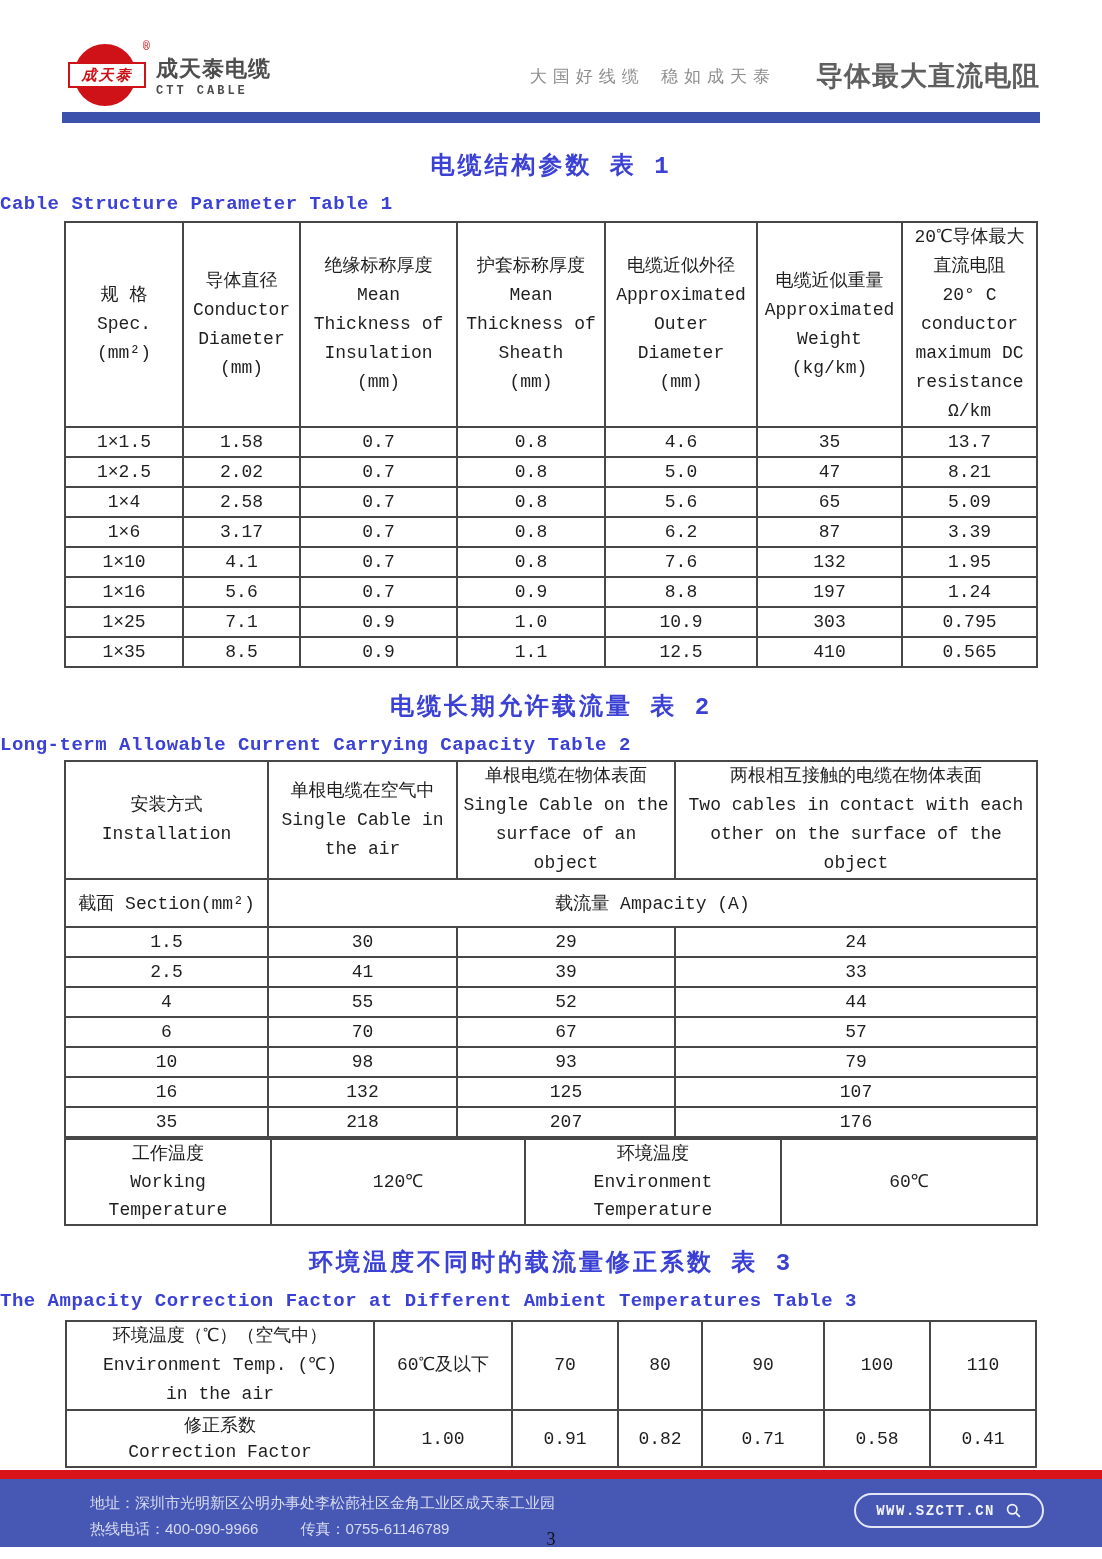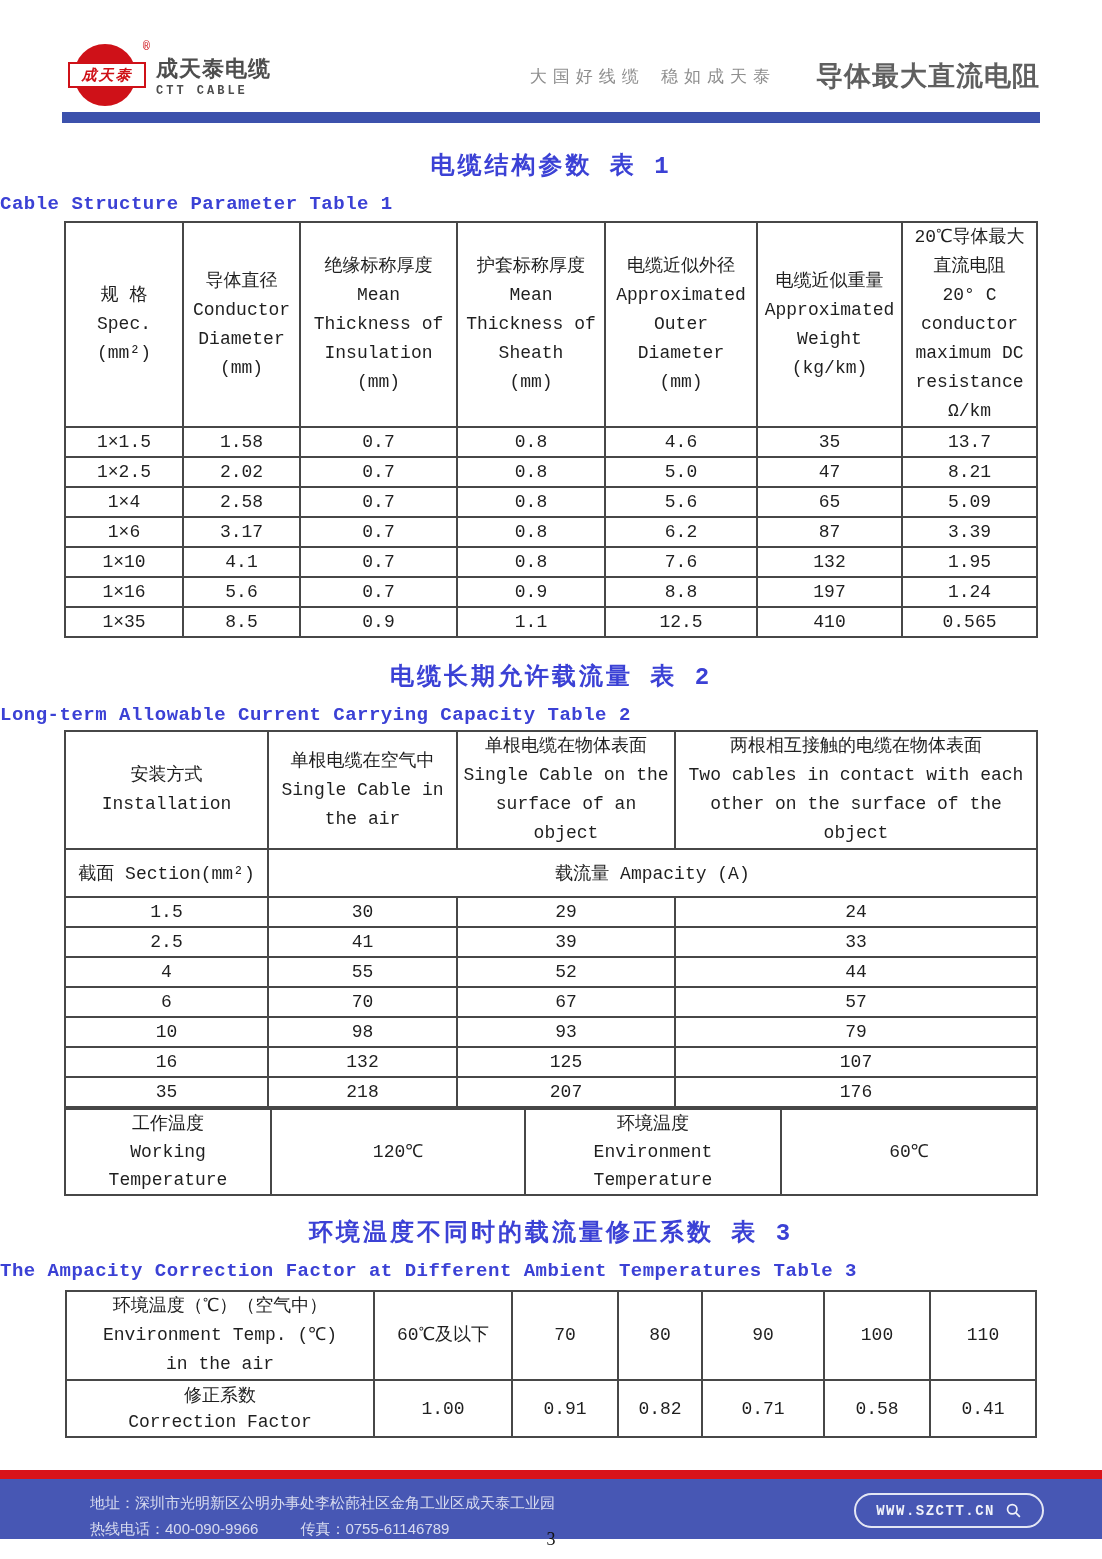--- a/index.html
+++ b/index.html
@@ -33,21 +33,21 @@
   .t2-hd td { height:86px; }
   .sec td { height:48px; }
   .t2b td { height:82px; line-height:28px; }
   .t3 .r1 td { height:88px; line-height:29px; }
   .t3 .r2 td { height:57px; line-height:26px; }
   .mt { margin-top:-2px; }
 
   
   .footer { position:absolute; left:0; top:1470px; width:1102px; }
   .red-bar { height:9px; background:#d8131a; }
-  .blue-band { position:relative; height:60px; background:#4757b4; }
+  .blue-band { position:relative; height:68px; background:#4757b4; }
   .f-text { position:absolute; left:90px; top:11px; color:rgba(255,255,255,0.78); font-size:15px; line-height:26px; font-family:"Liberation Sans","DejaVu Sans",sans-serif; }
   .f-fax { margin-left:42px; }
   .site-pill { position:absolute; right:58px; top:14px; display:flex; align-items:flex-end; gap:10px; border:2px solid rgba(255,255,255,0.85); border-radius:19px; padding:7px 20px; color:rgba(255,255,255,0.92); font-size:14px; font-weight:bold; letter-spacing:1.5px; cursor:pointer; }
   .mag { width:17px; height:17px; }
   .page-num { position:absolute; left:50%; transform:translateX(-50%); top:50px; color:#111; font-size:18px; font-family:"Liberation Serif","DejaVu Serif",serif; }
 </style>
 </head>
 <body>
 
 <div class="page">
@@ -164,20 +164,29 @@
     <tr class="dr">
       <td>1×16</td>
           <td>5.6</td>
           <td>0.7</td>
           <td>0.9</td>
           <td>8.8</td>
           <td>197</td>
           <td>1.24</td>
     </tr>
     <tr class="dr">
+      <td>1×25</td>
+          <td>7.1</td>
+          <td>0.9</td>
+          <td>1.0</td>
+          <td>10.9</td>
+          <td>303</td>
+          <td>0.795</td>
+    </tr>
+    <tr class="dr">
       <td>1×35</td>
           <td>8.5</td>
           <td>0.9</td>
           <td>1.1</td>
           <td>12.5</td>
           <td>410</td>
           <td>0.565</td>
     </tr>
   </tbody>
     </table>

